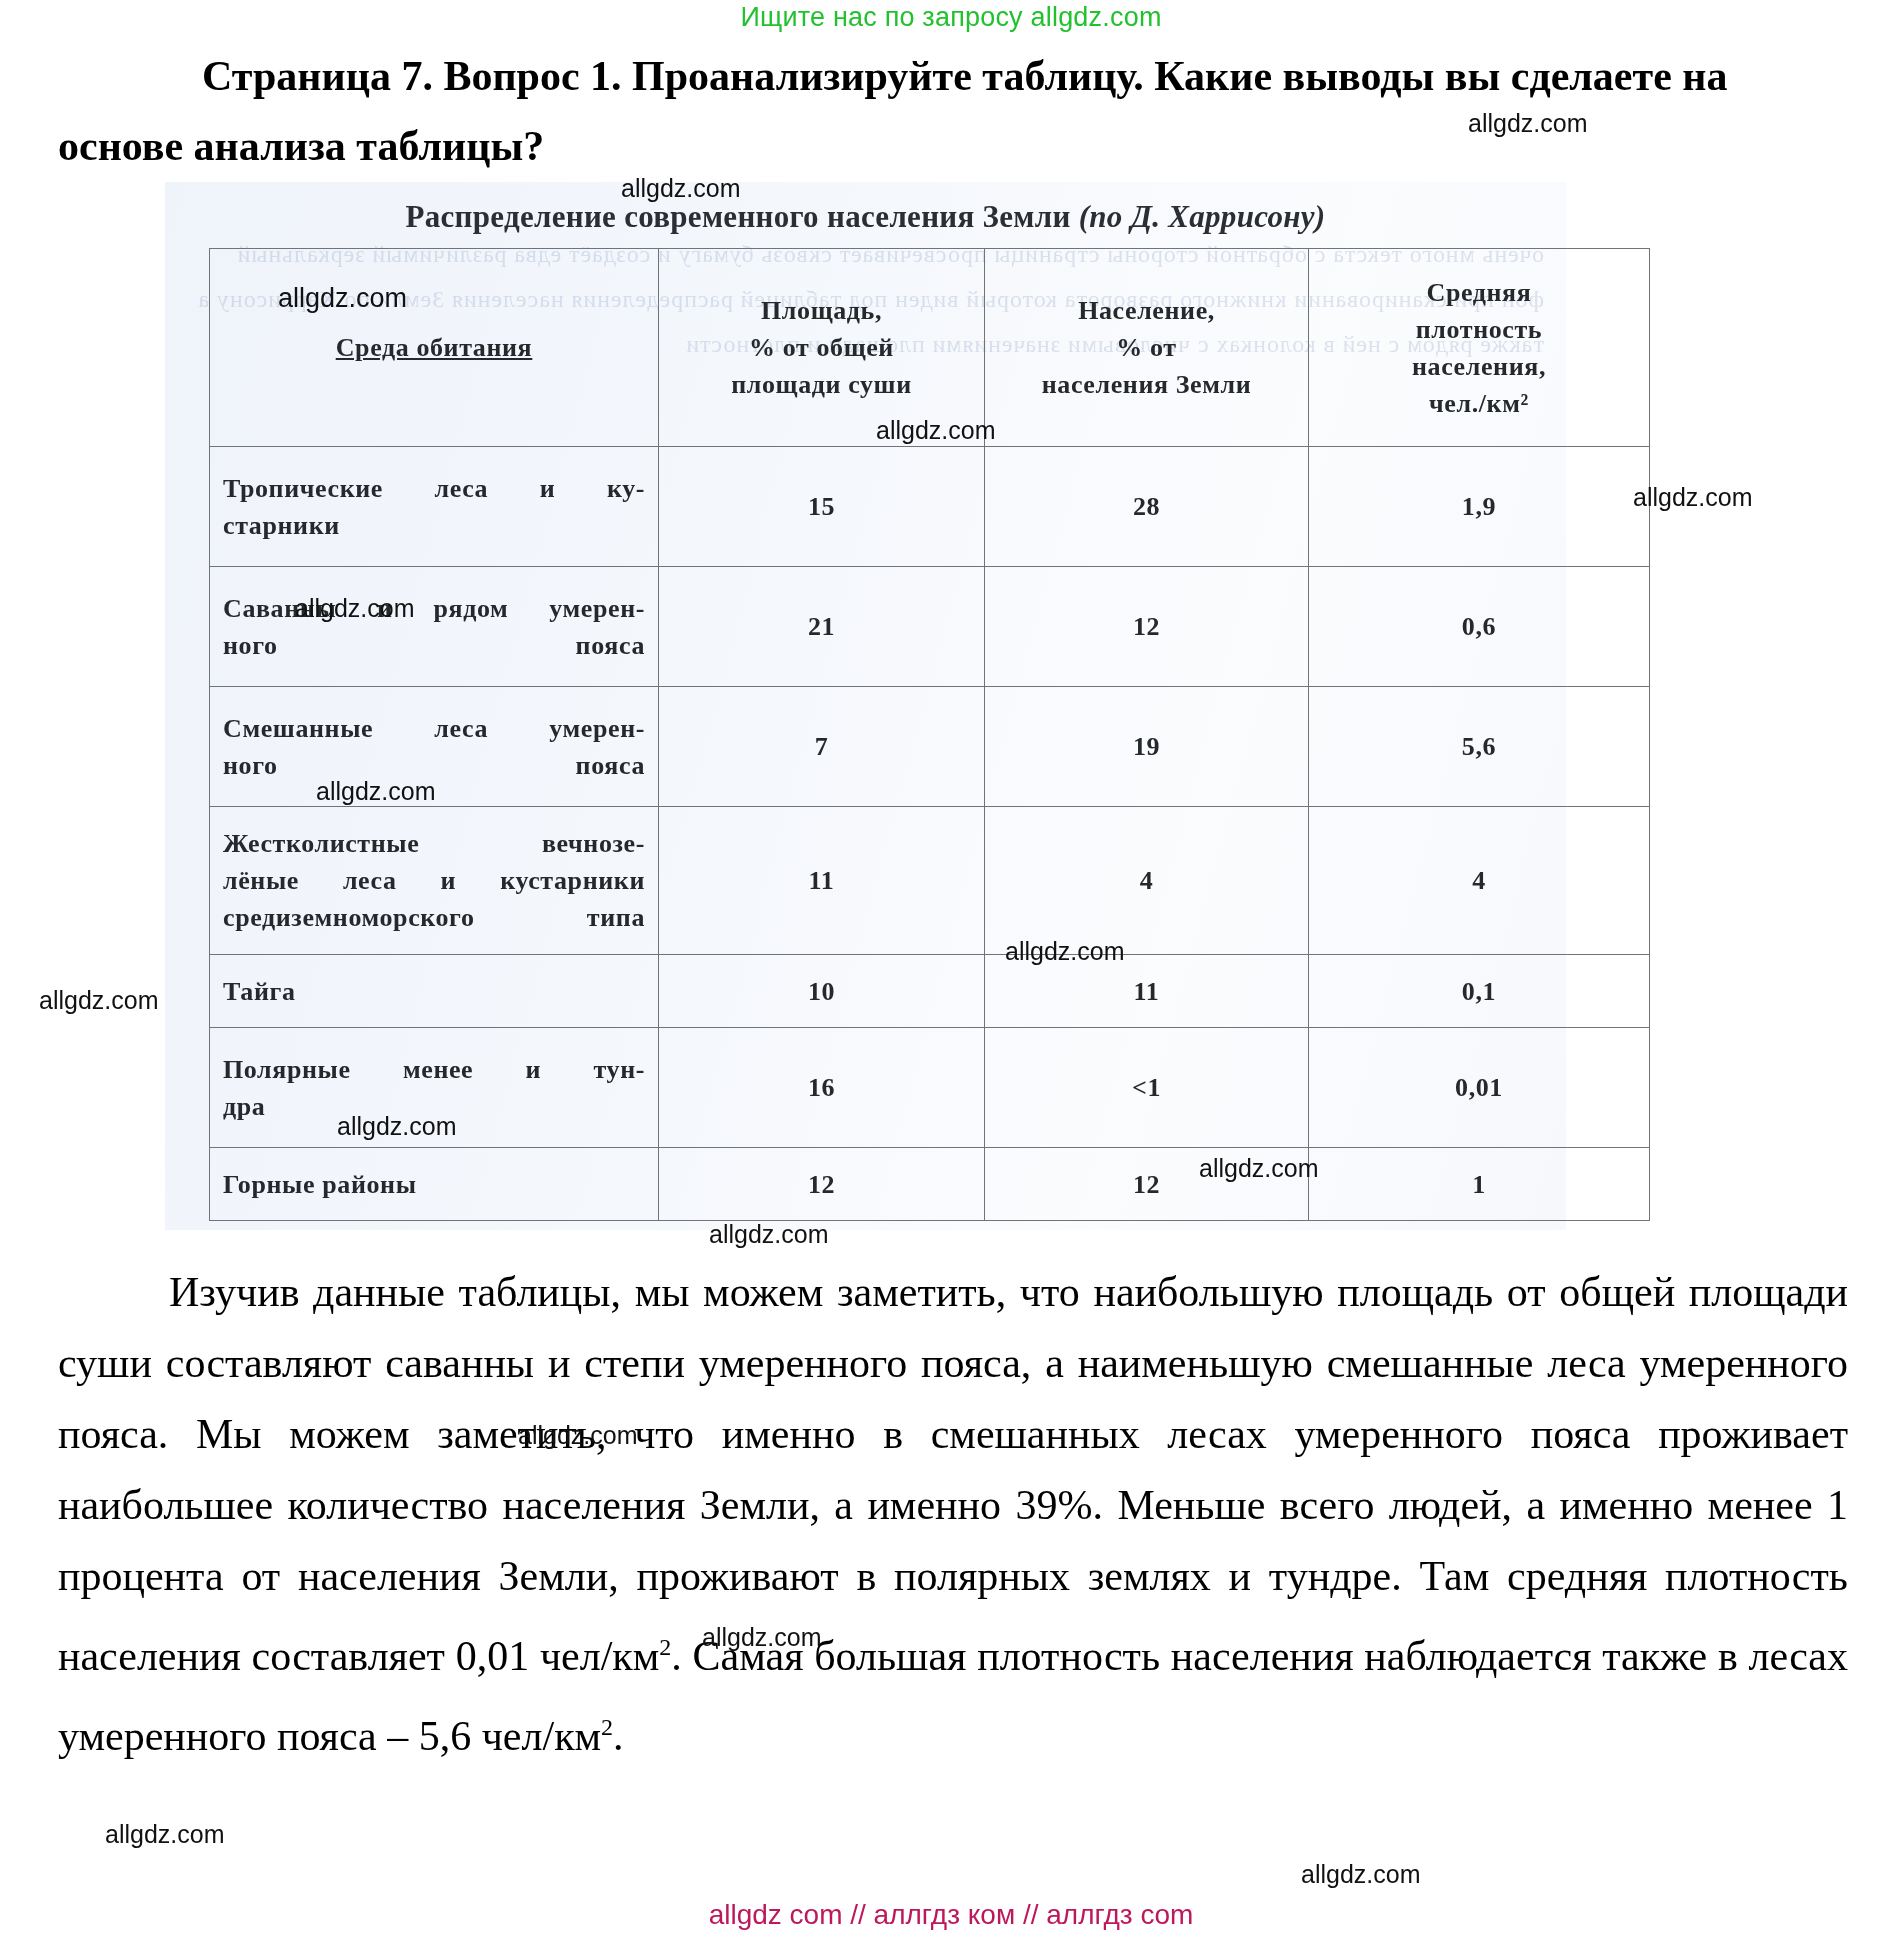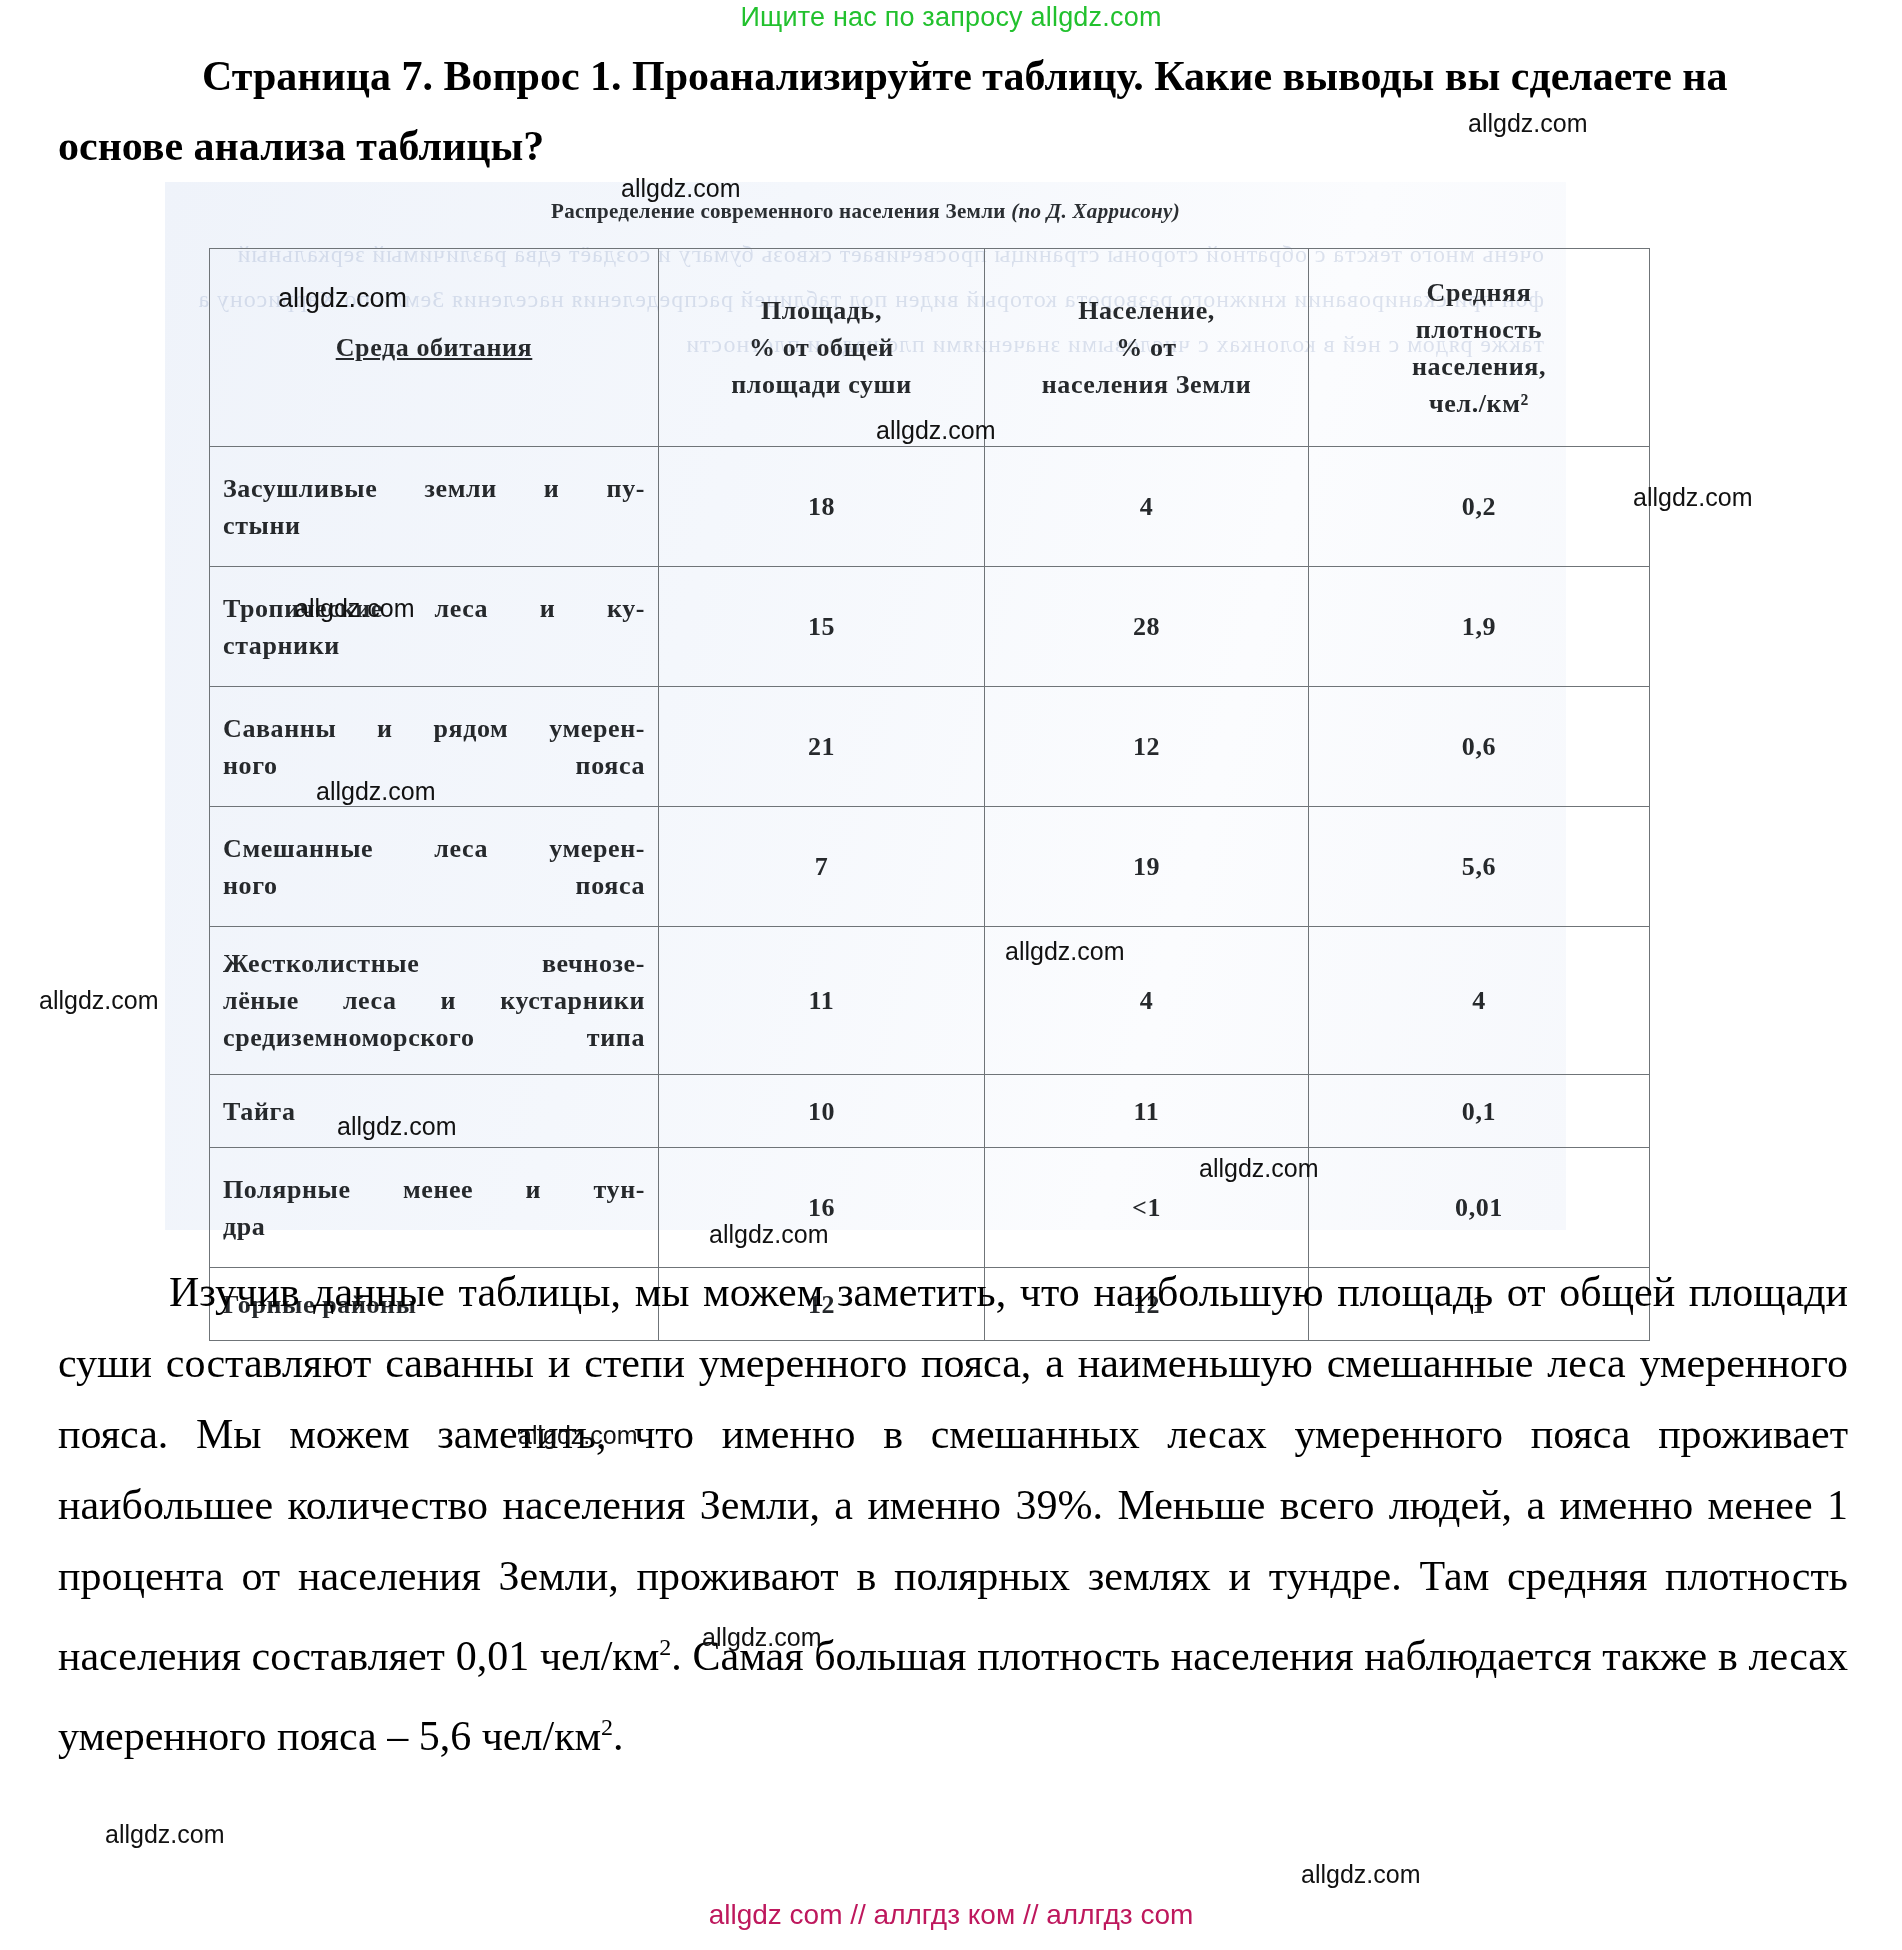--- a/index.html
+++ b/index.html
@@ -69,21 +69,21 @@
     box-sizing: border-box;
     letter-spacing: 0.9px;
   }
   .caption {
     position: absolute;
     top: 16.7px;
     left: 0;
     width: 100%;
     text-align: center;
     font-weight: bold;
-    font-size: 21px;
+    font-size: 31px;
     color: #2b2f33;
     letter-spacing: 0.3px;
     white-space: nowrap;
   }
   .caption em {
     font-style: italic;
     font-weight: bold;
   }
 
   table.dist-table {
@@ -208,29 +208,20 @@
           <div>Средняя</div>
           <div>плотность</div>
           <div>населения,</div>
           <div>чел./км²</div>
         </th>
       </tr>
     </thead>
     <tbody>
       <tr class="r-tall">
         <td class="env-cell">
-          <div>Засушливые земли и пу-</div>
-          <div class="no-justify">стыни</div>
-        </td>
-        <td class="num-cell">18</td>
-        <td class="num-cell">4</td>
-        <td class="num-cell">0,2</td>
-      </tr>
-      <tr class="r-tall">
-        <td class="env-cell">
           <div>Тропические леса и ку-</div>
           <div class="no-justify">старники</div>
         </td>
         <td class="num-cell">15</td>
         <td class="num-cell">28</td>
         <td class="num-cell">1,9</td>
       </tr>
       <tr class="r-tall">
         <td class="env-cell">
           <div>Саванны и рядом умерен-</div>

